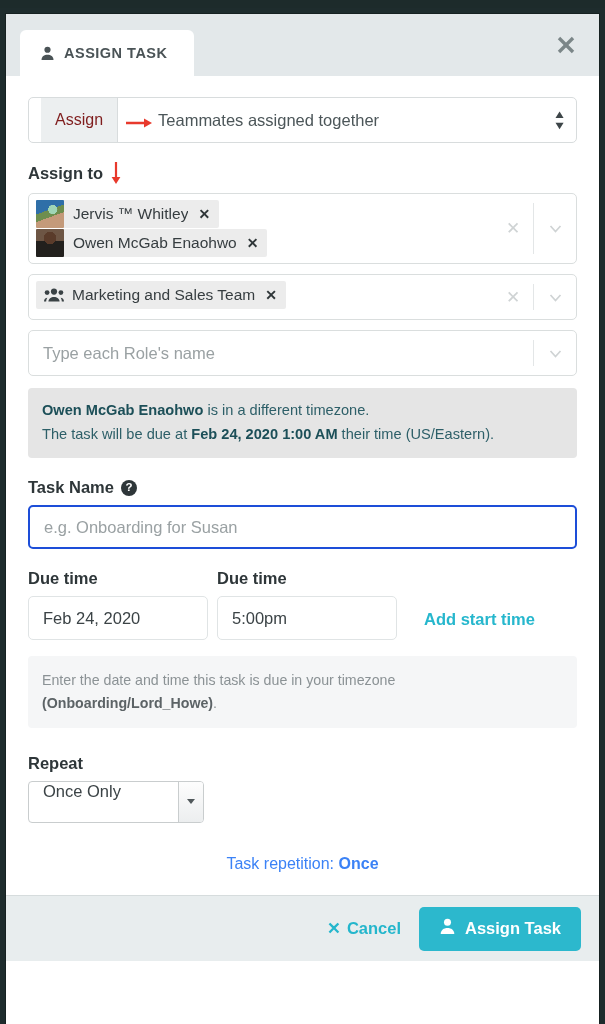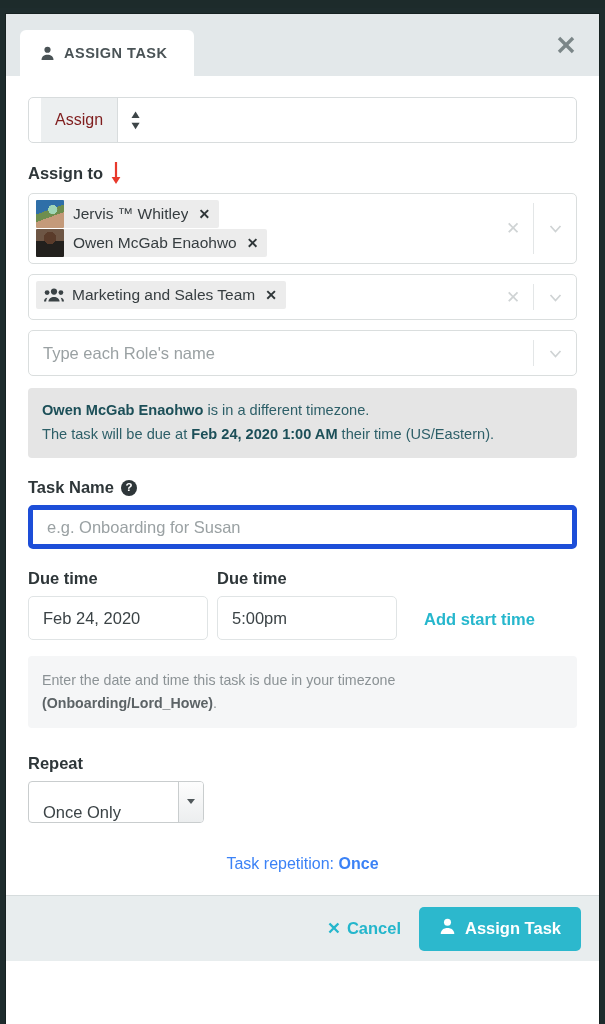--- a/index.html
+++ b/index.html
@@ -271,21 +271,21 @@
     line-height: 1.62;
     font-size: 14.6px;
     color: #2d5f68;
   }
   .infobox b { color: #1c4f58; }
 
   
   .text-input {
     width: 100%;
     height: 44px;
-    border: 5px solid #1d4ed8;
+    border: 2px solid #1d4ed8;
     border-radius: 5px;
     box-sizing: border-box;
     padding: 0 14px;
     font-size: 16.5px;
     font-family: inherit;
     color: #3b4346;
     background: #fff;
     outline: none;
   }
   .text-input::placeholder { color: #9aa1a3; }
@@ -330,21 +330,21 @@
 
   
   .repeat-label { margin-top: 26px; }
   .native-select {
     width: 176px;
     height: 42px;
     border: 1px solid #c9cdce;
     border-radius: 4px;
     background: #fff;
     display: flex;
-    align-items: flex-end;
+    align-items: flex-start;
     box-sizing: border-box;
     overflow: hidden;
   }
   .native-select .val {
     flex: 1;
     padding-left: 14px;
     font-size: 16.5px;
     color: #3b4346;
   }
   .native-select .arrowbox {
@@ -432,20 +432,29 @@
             <line x1="19" y1="5" x2="5" y2="19"></line>
           </svg>
     </div>
   </div>
 
   <div class="modal-body">
 
     
     <div class="assign-row">
       <div class="assign-prefix">Assign</div>
+      <div class="assign-value">
+        <span class="arrow-h">
+          <svg viewBox="0 0 26 12">
+                <line x1="0" y1="6" x2="19" y2="6" stroke="#e8392c" stroke-width="2.4"></line>
+                <polygon points="18,1.5 26,6 18,10.5" fill="#e8392c"></polygon>
+              </svg>
+        </span>
+        <span>Teammates assigned together</span>
+      </div>
       <div class="updown">
             <span>▲<br>▼</span>
           </div>
     </div>
 
     
     <div class="field-label">
       <span>Assign to</span>
       <span class="arrow-down">
         <svg viewBox="0 0 12 24">

